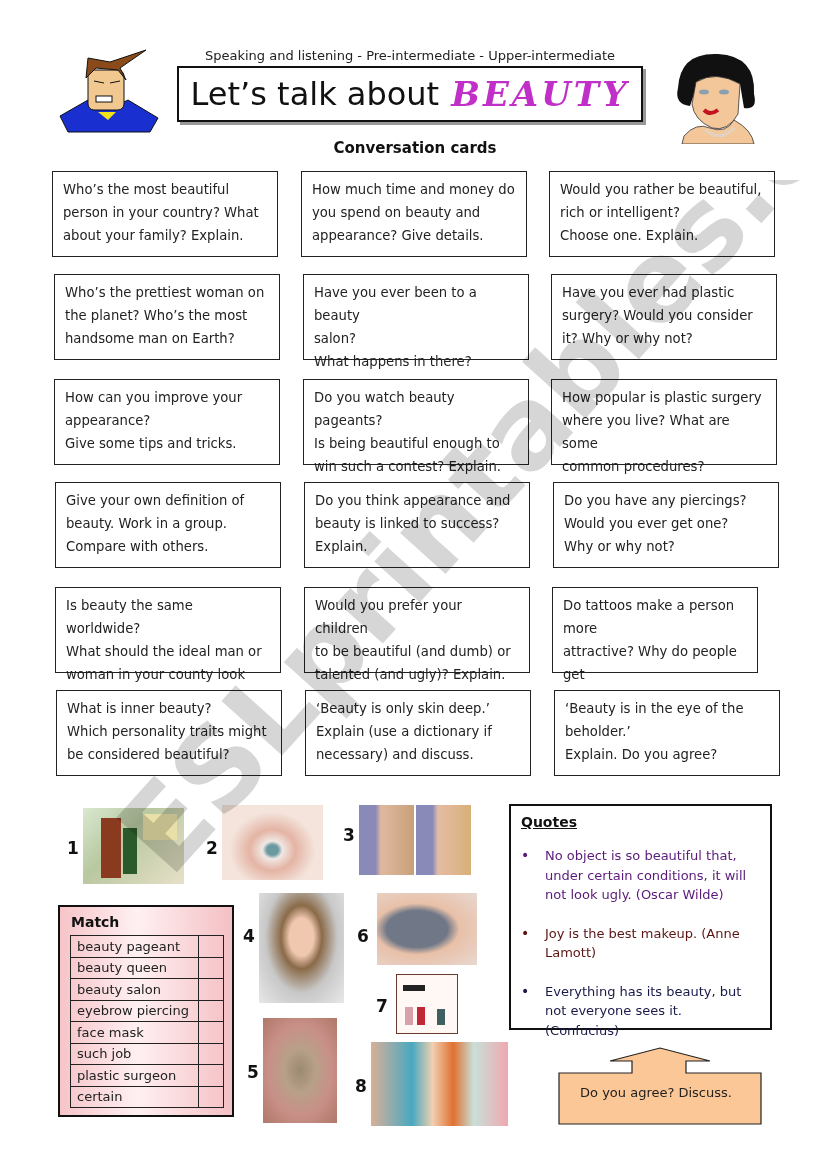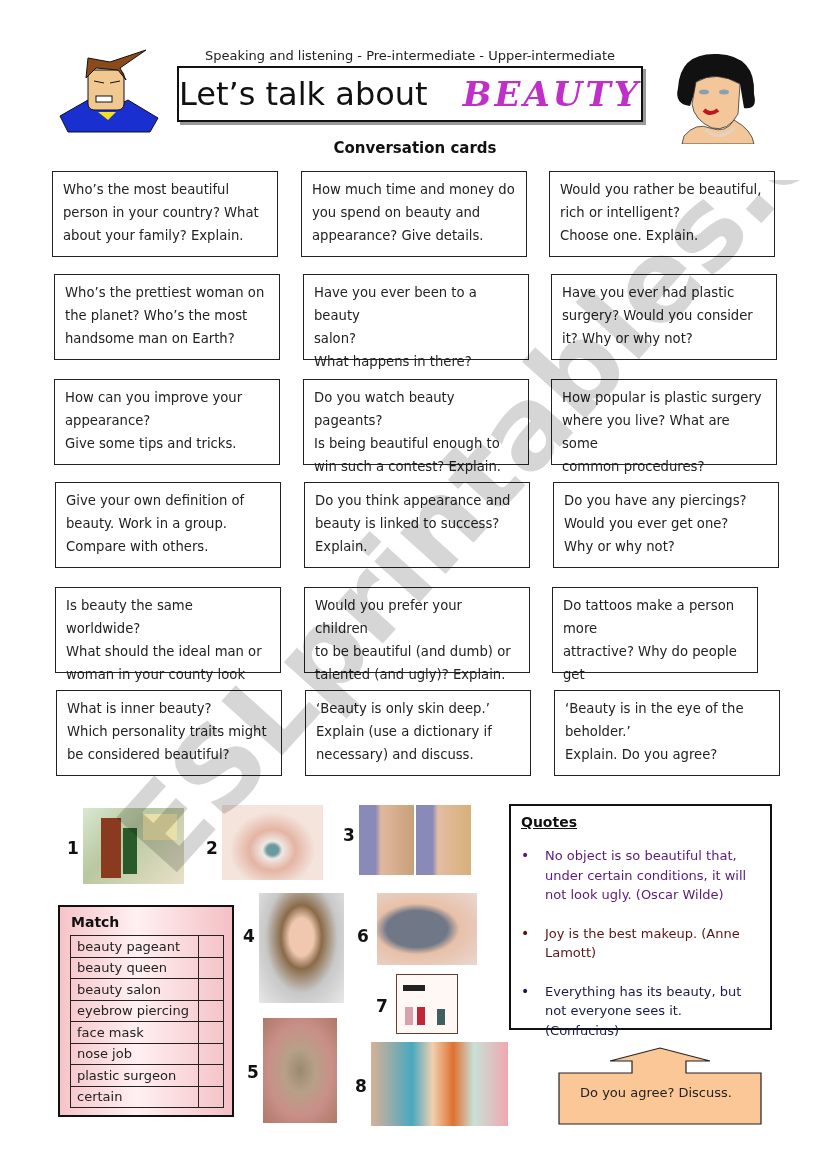--- a/index.html
+++ b/index.html
@@ -1,21 +1,21 @@
 <!DOCTYPE html>
 <html><head>
   <meta charset="utf-8">
   <style>
     html, body { margin:0; padding:0; background:#ffffff; }
     body { width:821px; height:1169px; position:relative; overflow:hidden;
            font-family:"DejaVu Sans", sans-serif; color:#111; }
     .abs { position:absolute; }
     .subtitle { left:170px; top:48px; width:480px; text-align:center; font-size:13px; color:#222; }
     .title-box { left:177px; top:66px; width:462px; height:52px; border:2px solid #111; background:#fff;
-                 box-shadow:3px 3px 0 #999; display:flex; align-items:center; justify-content:space-between; }
+                 box-shadow:3px 3px 0 #999; display:flex; align-items:center; justify-content:center; }
     .title-plain { font-size:32px; color:#111; margin-right:12px; }
     .title-fancy { font-family:"DejaVu Serif", serif; font-style:italic; font-weight:bold; font-size:34px;
                    color:#c030c8; letter-spacing:3px; }
     .section { left:300px; top:139px; width:230px; text-align:center; font-weight:bold; font-size:15px; }
     .card { border:1.5px solid #222; background:#fff; box-sizing:border-box; padding:6px 10px;
             font-size:13.2px; line-height:23px; color:#222; white-space:pre-line; }
     .num { font-size:17px; font-weight:bold; color:#111; }
     .photo { border:none; overflow:hidden; }
     .match { left:58px; top:905px; width:176px; height:212px; border:2px solid #111;
              background:linear-gradient(90deg,#f6c4c8 0%,#fff0f2 45%,#f4c0c4 100%); box-sizing:border-box; }
@@ -171,21 +171,21 @@
         </tr>
     <tr>
           <td>eyebrow piercing</td>
           <td class="blank"></td>
         </tr>
     <tr>
           <td>face mask</td>
           <td class="blank"></td>
         </tr>
     <tr>
-          <td>nose job</td>
+          <td>such job</td>
           <td class="blank"></td>
         </tr>
     <tr>
           <td>plastic surgeon</td>
           <td class="blank"></td>
         </tr>
     <tr>
           <td>certain</td>
           <td class="blank"></td>
         </tr>

